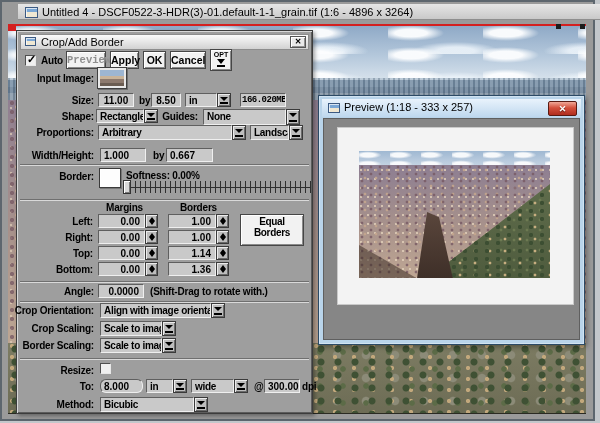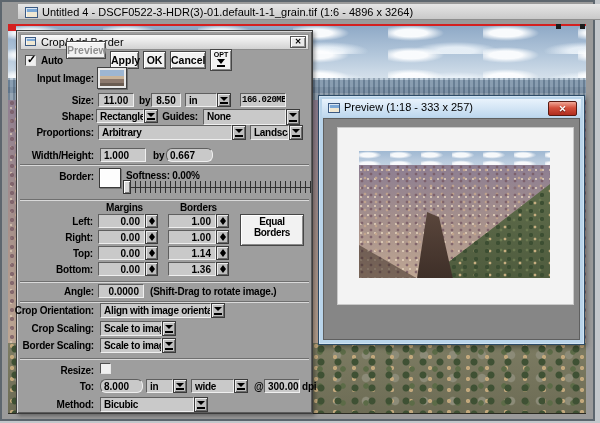--- a/index.html
+++ b/index.html
@@ -146,21 +146,21 @@
 
     <div class="dialog">
       <div class="dlg-title">
         <span class="winicon"></span>
         <span class="dtext">Crop/Add Border</span>
         <span class="dlg-close">✕</span>
       </div>
 
       <span class="cb on" style="left:8px;top:24px;"></span>
       <span class="txt" style="left:24px;top:24px;">Auto</span>
-      <span class="btn disabled" style="left:49px;top:10px;width:40px;">Preview</span>
+      <span class="btn disabled" style="left:49px;top:20px;width:40px;font-family:Liberation Mono, monospace;">Preview</span>
       <span class="btn" style="left:93px;top:20px;width:29px;">Apply</span>
       <span class="btn" style="left:126px;top:20px;width:23px;">OK</span>
       <span class="btn" style="left:153px;top:20px;width:36px;">Cancel</span>
       <span class="optbtn" style="left:193px;top:18px;">
           <span class="ol">OPT</span>
         </span>
 
       <span class="lbl" style="top:42px;">Input Image:</span>
       <span class="thumb-img"></span>
 
@@ -191,21 +191,21 @@
         <span class="ddb"></span>
       </span>
       <span class="dd" style="left:233px;top:94px;width:53px;">
         <span class="ddv">Landscape</span>
         <span class="ddb"></span>
       </span>
 
       <span class="lbl" style="top:119px;">Width/Height:</span>
       <span class="f" style="left:83px;top:117px;width:46px;">1.000</span>
       <span class="txt" style="left:136px;top:119px;">by</span>
-      <span class="f" style="left:149px;top:117px;width:47px;border-radius:6px;">0.667</span>
+      <span class="f" style="left:149px;top:117px;width:47px;">0.667</span>
 
       <div class="sep" style="top:133px;"></div>
 
       <span class="lbl" style="top:140px;">Border:</span>
       <span class="swatch" style="left:82px;top:137px;"></span>
       <span class="txt" style="left:109px;top:139px;">Softness: 0.00%</span>
       <div class="slider" style="left:108px;top:150px;width:186px;"></div>
       <div class="sthumb" style="left:106px;top:149px;"></div>
 
       <div class="sep" style="top:168px;"></div>
@@ -235,21 +235,21 @@
       <span class="lbl" style="top:233px;right:219px;">Bottom:</span>
       <span class="f num" style="left:81px;top:231px;width:47px;">0.00</span>
       <span class="spin" style="left:128px;top:231px;"></span>
       <span class="f num" style="left:151px;top:231px;width:48px;">1.36</span>
       <span class="spin" style="left:199px;top:231px;"></span>
 
       <div class="sep" style="top:250px;"></div>
 
       <span class="lbl" style="top:255px;">Angle:</span>
       <span class="f num" style="left:81px;top:253px;width:46px;">0.0000</span>
-      <span class="txt" style="left:133px;top:255px;">(Shift-Drag to rotate image.)</span>
+      <span class="txt" style="left:133px;top:255px;">(Shift-Drag to rotate with.)</span>
 
       <div class="sep" style="top:270px;"></div>
 
       <span class="lbl" style="top:274px;">Crop Orientation:</span>
       <span class="dd" style="left:83px;top:272px;width:125px;">
         <span class="ddv">Align with image orientation</span>
         <span class="ddb"></span>
       </span>
       <span class="lbl" style="top:292px;">Crop Scaling:</span>
       <span class="dd" style="left:83px;top:290px;width:76px;">

